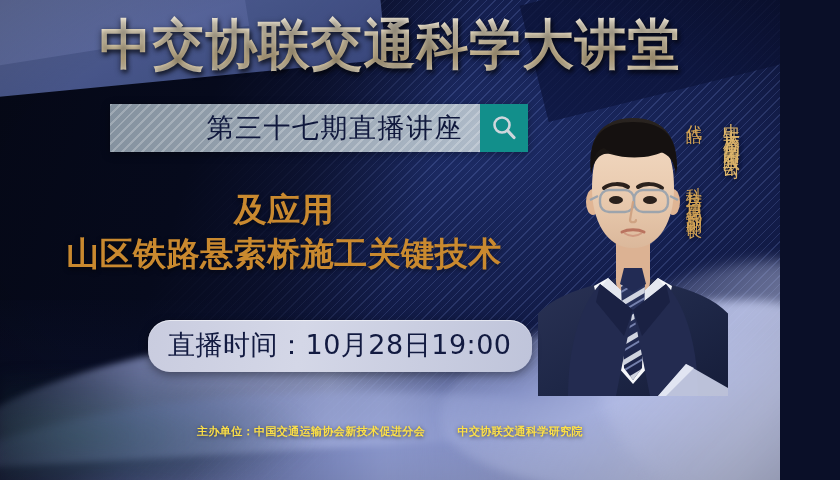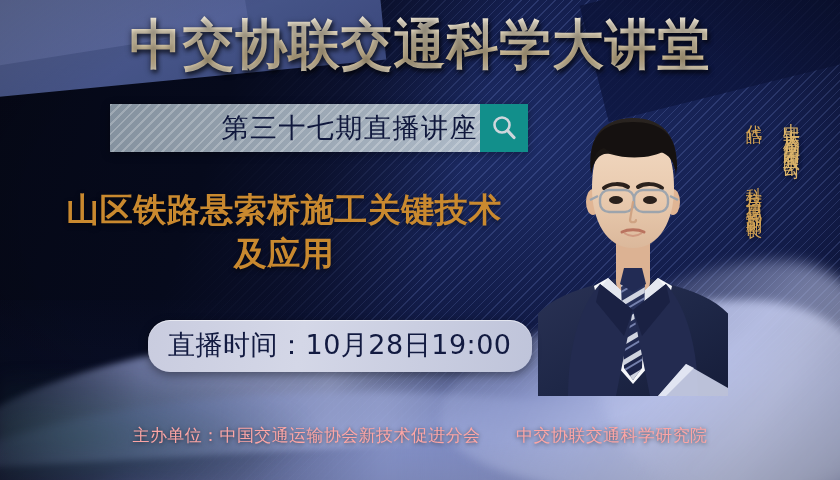--- a/index.html
+++ b/index.html
@@ -2,21 +2,21 @@
 <html><head>
 <meta charset="utf-8">
 <style>
   html,body{margin:0;padding:0;background:#0a0f28;}
   body{
     font-family:"Liberation Sans","DejaVu Sans",sans-serif;
     -webkit-font-smoothing:antialiased;
   }
   #poster{
     position:relative;
-    width:840px;height:480px;
+    width:780px;height:480px;
     overflow:hidden;
     background:#070b20;
   }
 
   
   .layer{position:absolute;inset:0;pointer-events:none;}
 
   
   .bg-base{
     background:
@@ -147,21 +147,21 @@
     width:418px;height:48px;
     display:flex;align-items:stretch;
     box-shadow:0 2px 8px rgba(0,0,0,.35);
   }
   #subtitle-plate{
     flex:1;
     position:relative;
     background:linear-gradient(100deg, rgba(143,157,170,.92) 0%, rgba(164,177,189,.92) 45%, rgba(186,198,208,.92) 100%);
     overflow:hidden;
     display:flex;align-items:center;justify-content:flex-end;
-    padding-right:2px;
+    padding-right:17px;
   }
   #subtitle-plate::after{
     content:"";position:absolute;inset:0;
     background-image:repeating-linear-gradient(
       -45deg,
       rgba(255,255,255,.22) 0px,
       rgba(255,255,255,.22) 2px,
       rgba(0,0,0,0) 2px,
       rgba(0,0,0,0) 7px);
     pointer-events:none;
@@ -207,23 +207,23 @@
     color:#121a40;
     letter-spacing:.5px;
     white-space:nowrap;
   }
 
   
   #footer{
     position:absolute;left:0;right:0;top:424px;
     text-align:center;
     font-family:"DejaVu Sans","Liberation Sans",sans-serif;
-    font-weight:400;
-    font-size:17px;
-    color:#fca5a5;
+    font-weight:700;
+    font-size:11px;
+    color:#fde047;
     letter-spacing:.4px;
     text-shadow:0 1px 4px rgba(0,0,0,.6);
     white-space:nowrap;
   }
   #footer .gap{display:inline-block;width:24px;}
 
   
   .vtext{
     position:absolute;
     writing-mode:vertical-rl;
@@ -386,22 +386,22 @@
         <span>
           <svg width="30" height="30" viewBox="0 0 30 30" xmlns="http://www.w3.org/2000/svg" aria-hidden="true">
             <circle cx="13" cy="12" r="7.5" fill="none" stroke="#cfd6dc" stroke-width="2.6"></circle>
             <line x1="18.5" y1="17.5" x2="25" y2="24.5" stroke="#cfd6dc" stroke-width="3.2" stroke-linecap="round"></line>
           </svg>
         </span>
       </div>
     </div>
 
     <div id="lecture-title">
+      <div>及应用</div>
       <div>山区铁路悬索桥施工关键技术</div>
-      <div>及应用</div>
     </div>
 
     <div id="time-pill">直播时间：10月28日19:00</div>
 
     <div class="vtext" id="speaker-org">中铁大桥局集团有限公司</div>
     <div class="vtext" id="speaker-name">代皓</div>
     <div class="vtext" id="speaker-role">科技与信息化部副部长</div>
 
     <div id="footer">
       <span>主办单位：中国交通运输协会新技术促进分会</span>

